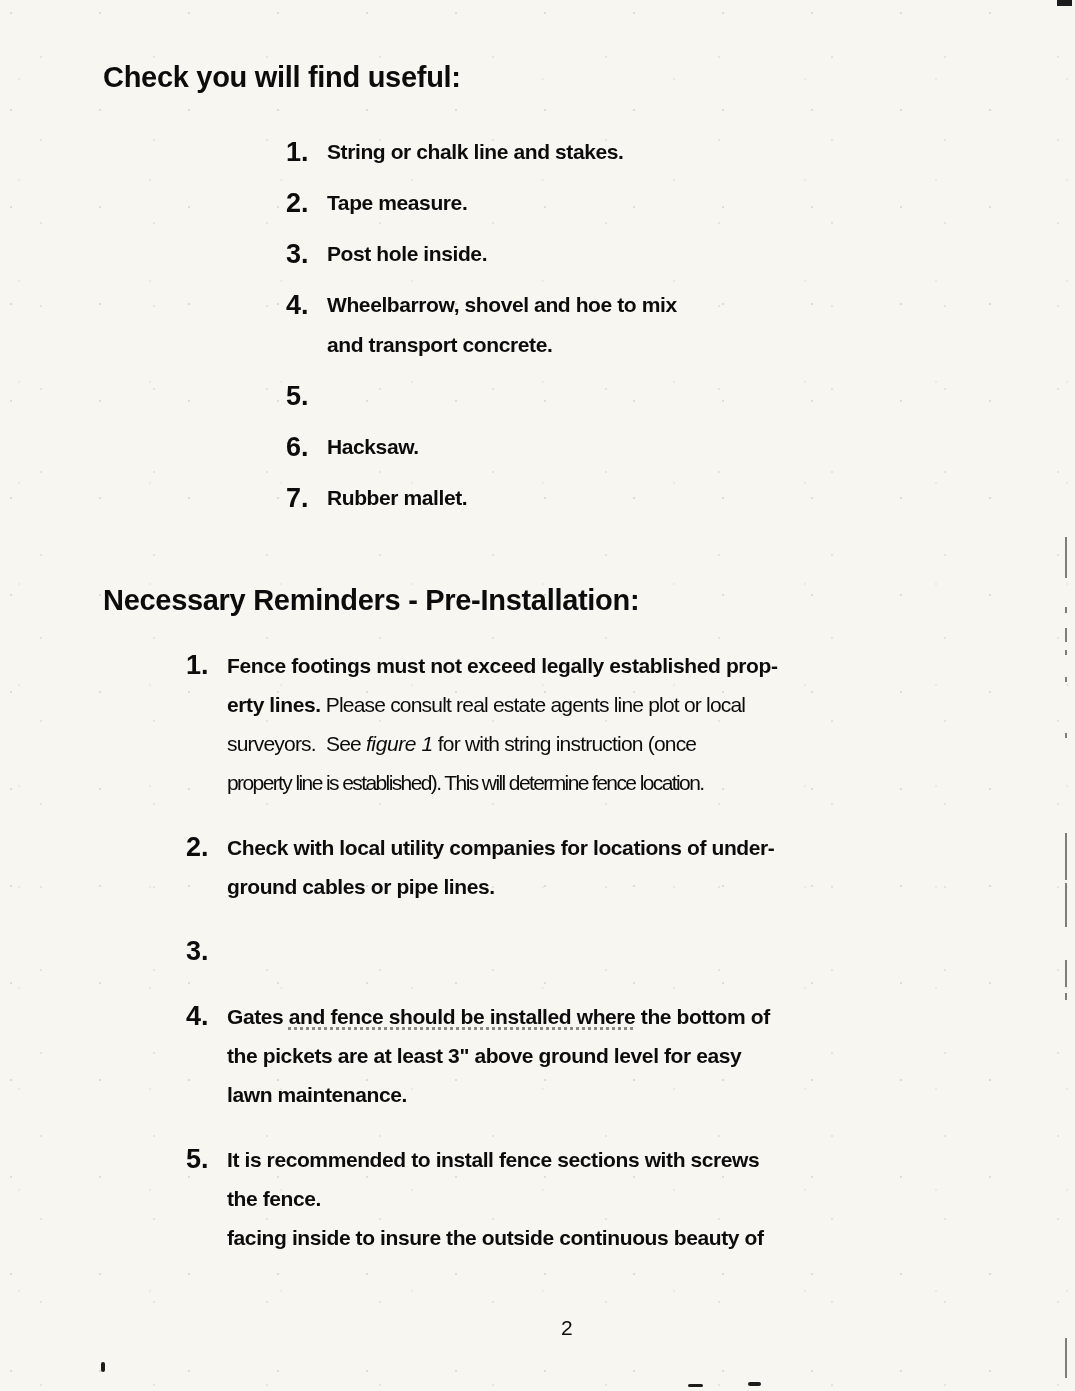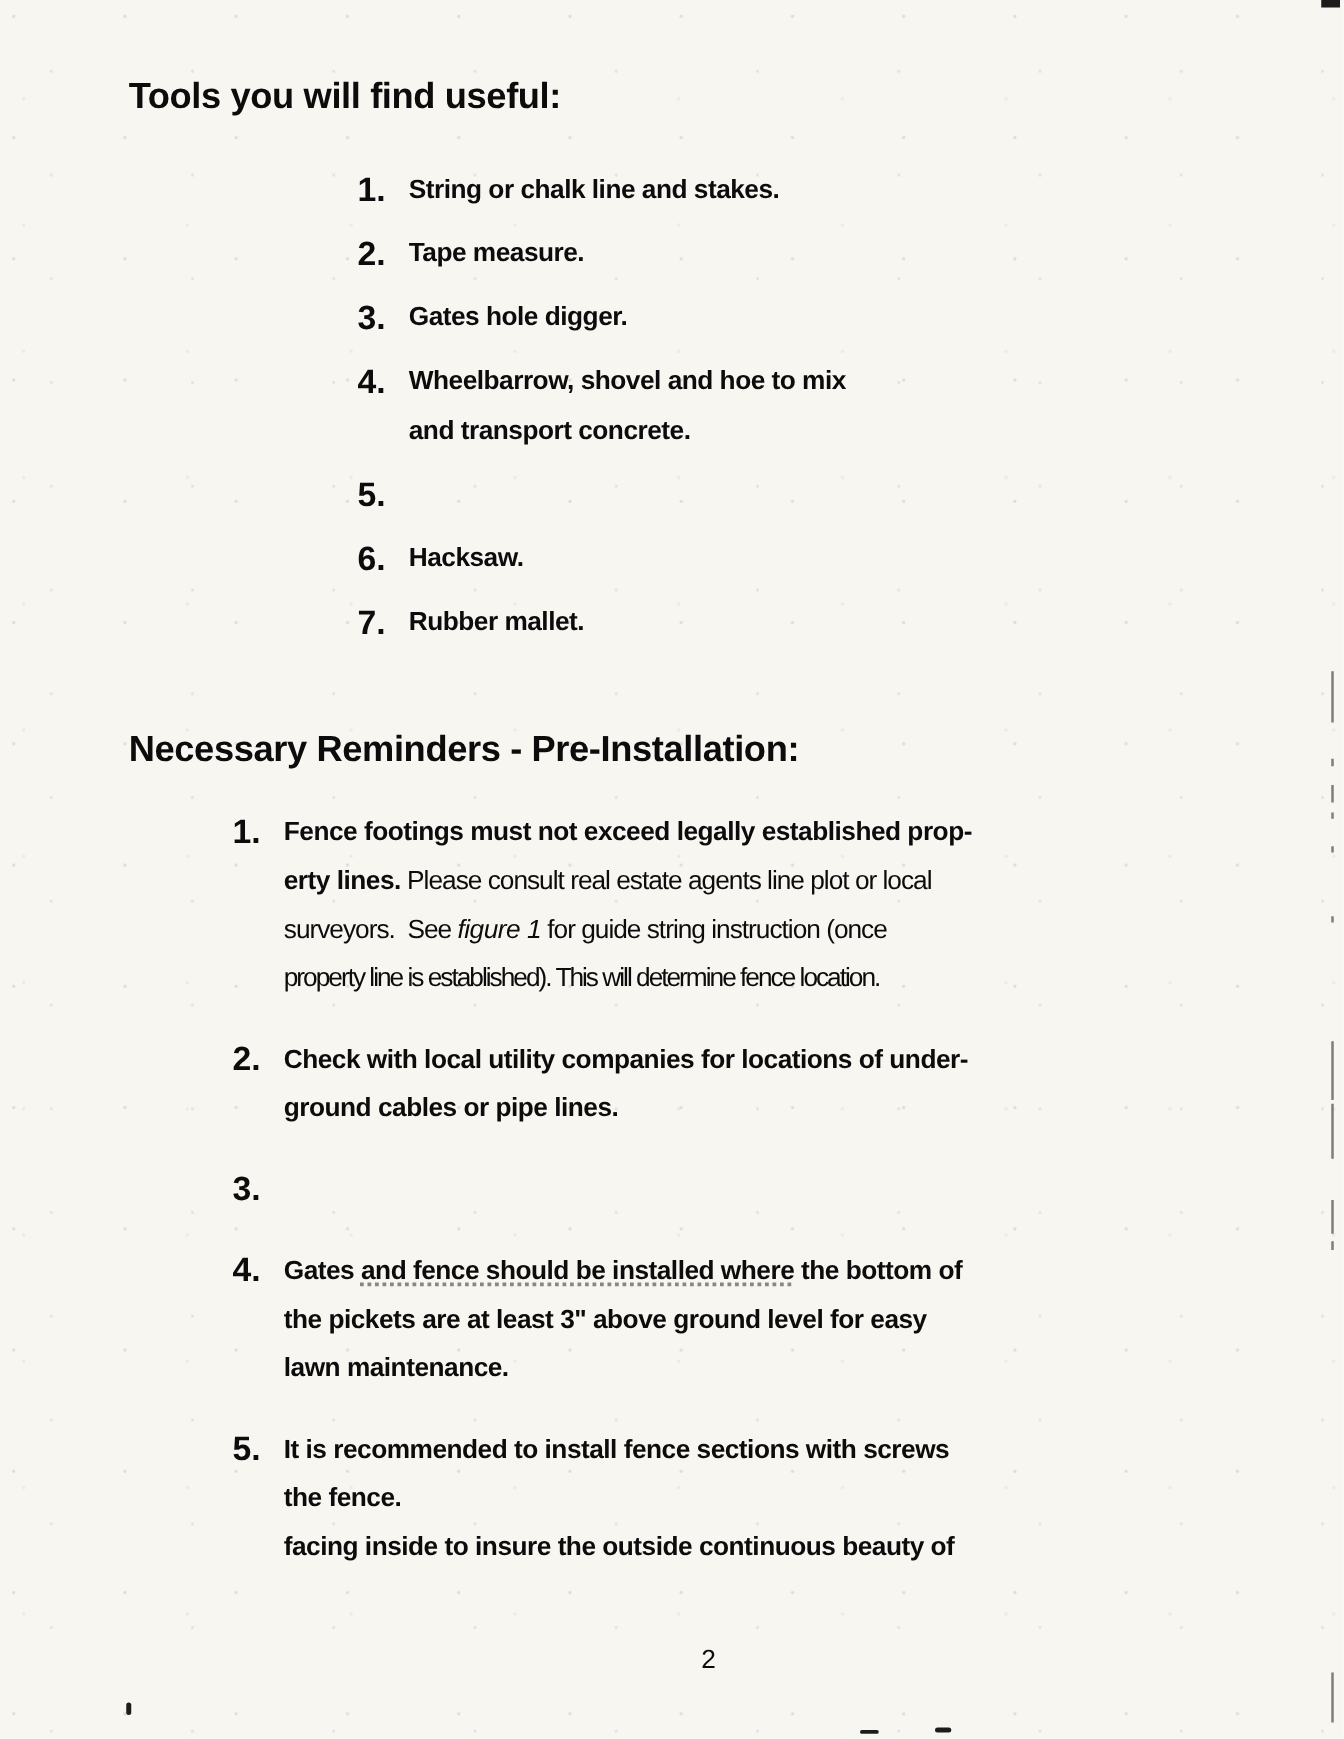--- a/index.html
+++ b/index.html
@@ -71,39 +71,39 @@
   }
 
   .artifact { position: absolute; background: #1c1c1c; }
   .edge-dash { left: 1065px; width: 2px; opacity: .55; }
 </style>
 </head>
 <body>
 
 <div class="page">
 
-  <div class="heading tools-heading">Tools you will find useful:</div>
+  <div class="heading tools-heading">Check you will find useful:</div>
 
   <div class="list tools-list">
       <div class="item">
         <div class="num">1.</div>
         <div class="item-body">
           <div class="line"><span class="seg-b">String or chalk line and stakes.</span></div>
         </div>
       </div>
       <div class="item">
         <div class="num">2.</div>
         <div class="item-body">
           <div class="line"><span class="seg-b">Tape measure.</span></div>
         </div>
       </div>
       <div class="item">
         <div class="num">3.</div>
         <div class="item-body">
-          <div class="line"><span class="seg-b">Gates hole digger.</span></div>
+          <div class="line"><span class="seg-b">Post hole inside.</span></div>
         </div>
       </div>
       <div class="item">
         <div class="num">4.</div>
         <div class="item-body">
           <div class="line"><span class="seg-b">Wheelbarrow, shovel and hoe to mix</span></div>
           <div class="line"><span class="seg-b">and transport concrete.</span></div>
         </div>
       </div>
       <div class="item">
@@ -124,21 +124,21 @@
     </div>
 
   <div class="heading reminders-heading">Necessary Reminders - Pre-Installation:</div>
 
   <div class="list reminders-list">
       <div class="item">
         <div class="num">1.</div>
         <div class="item-body">
           <div class="line"><span class="seg-b">Fence footings must not exceed legally established prop-</span></div>
           <div class="line"><span class="seg-b">erty lines.</span><span class="seg-r"> Please consult real estate agents line plot or local</span></div>
-          <div class="line"><span class="seg-r">surveyors.  See </span><span class="seg-bi">figure 1</span><span class="seg-r"> for guide string instruction (once</span></div>
+          <div class="line"><span class="seg-r">surveyors.  See </span><span class="seg-bi">figure 1</span><span class="seg-r"> for with string instruction (once</span></div>
           <div class="line"><span class="seg-rc">property line is established). This will determine fence location.</span></div>
         </div>
       </div>
       <div class="item">
         <div class="num">2.</div>
         <div class="item-body">
           <div class="line"><span class="seg-b">Check with local utility companies for locations of under-</span></div>
           <div class="line"><span class="seg-b">ground cables or pipe lines.</span></div>
         </div>
       </div>

